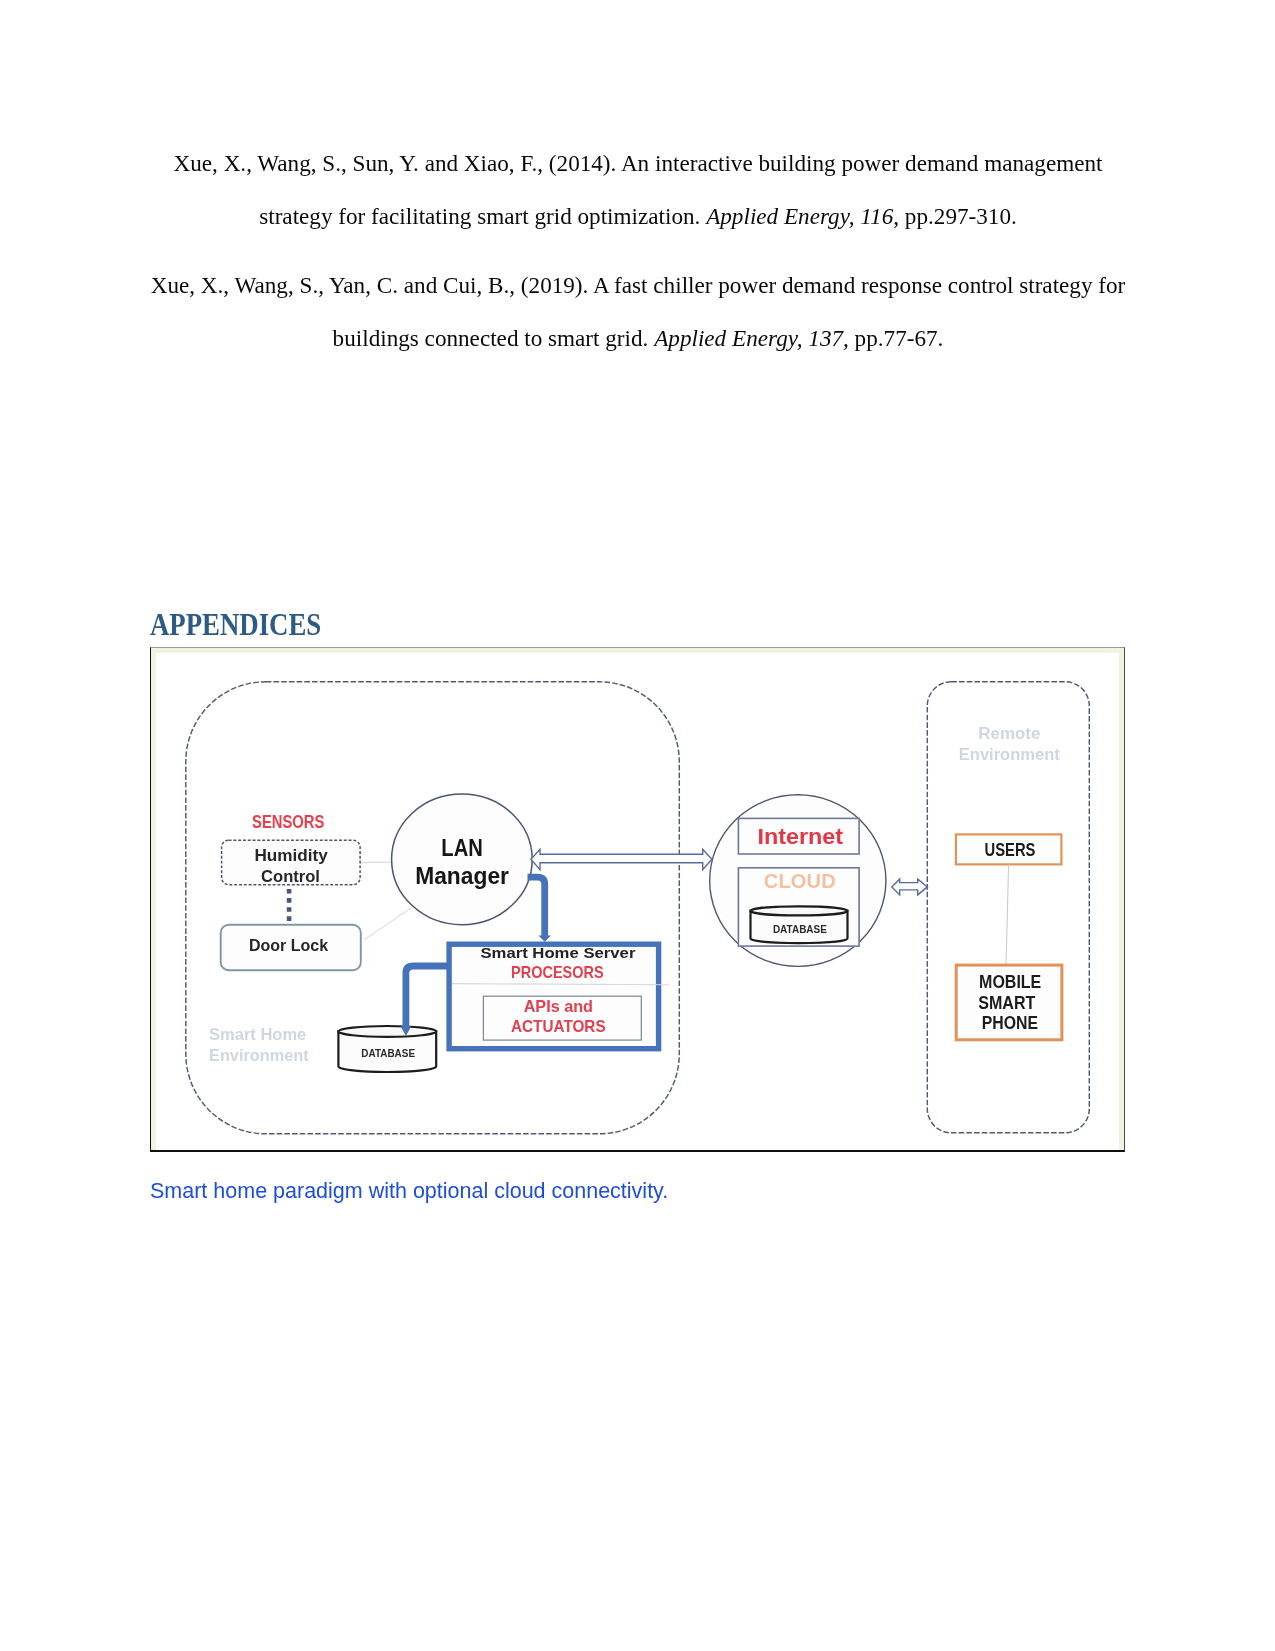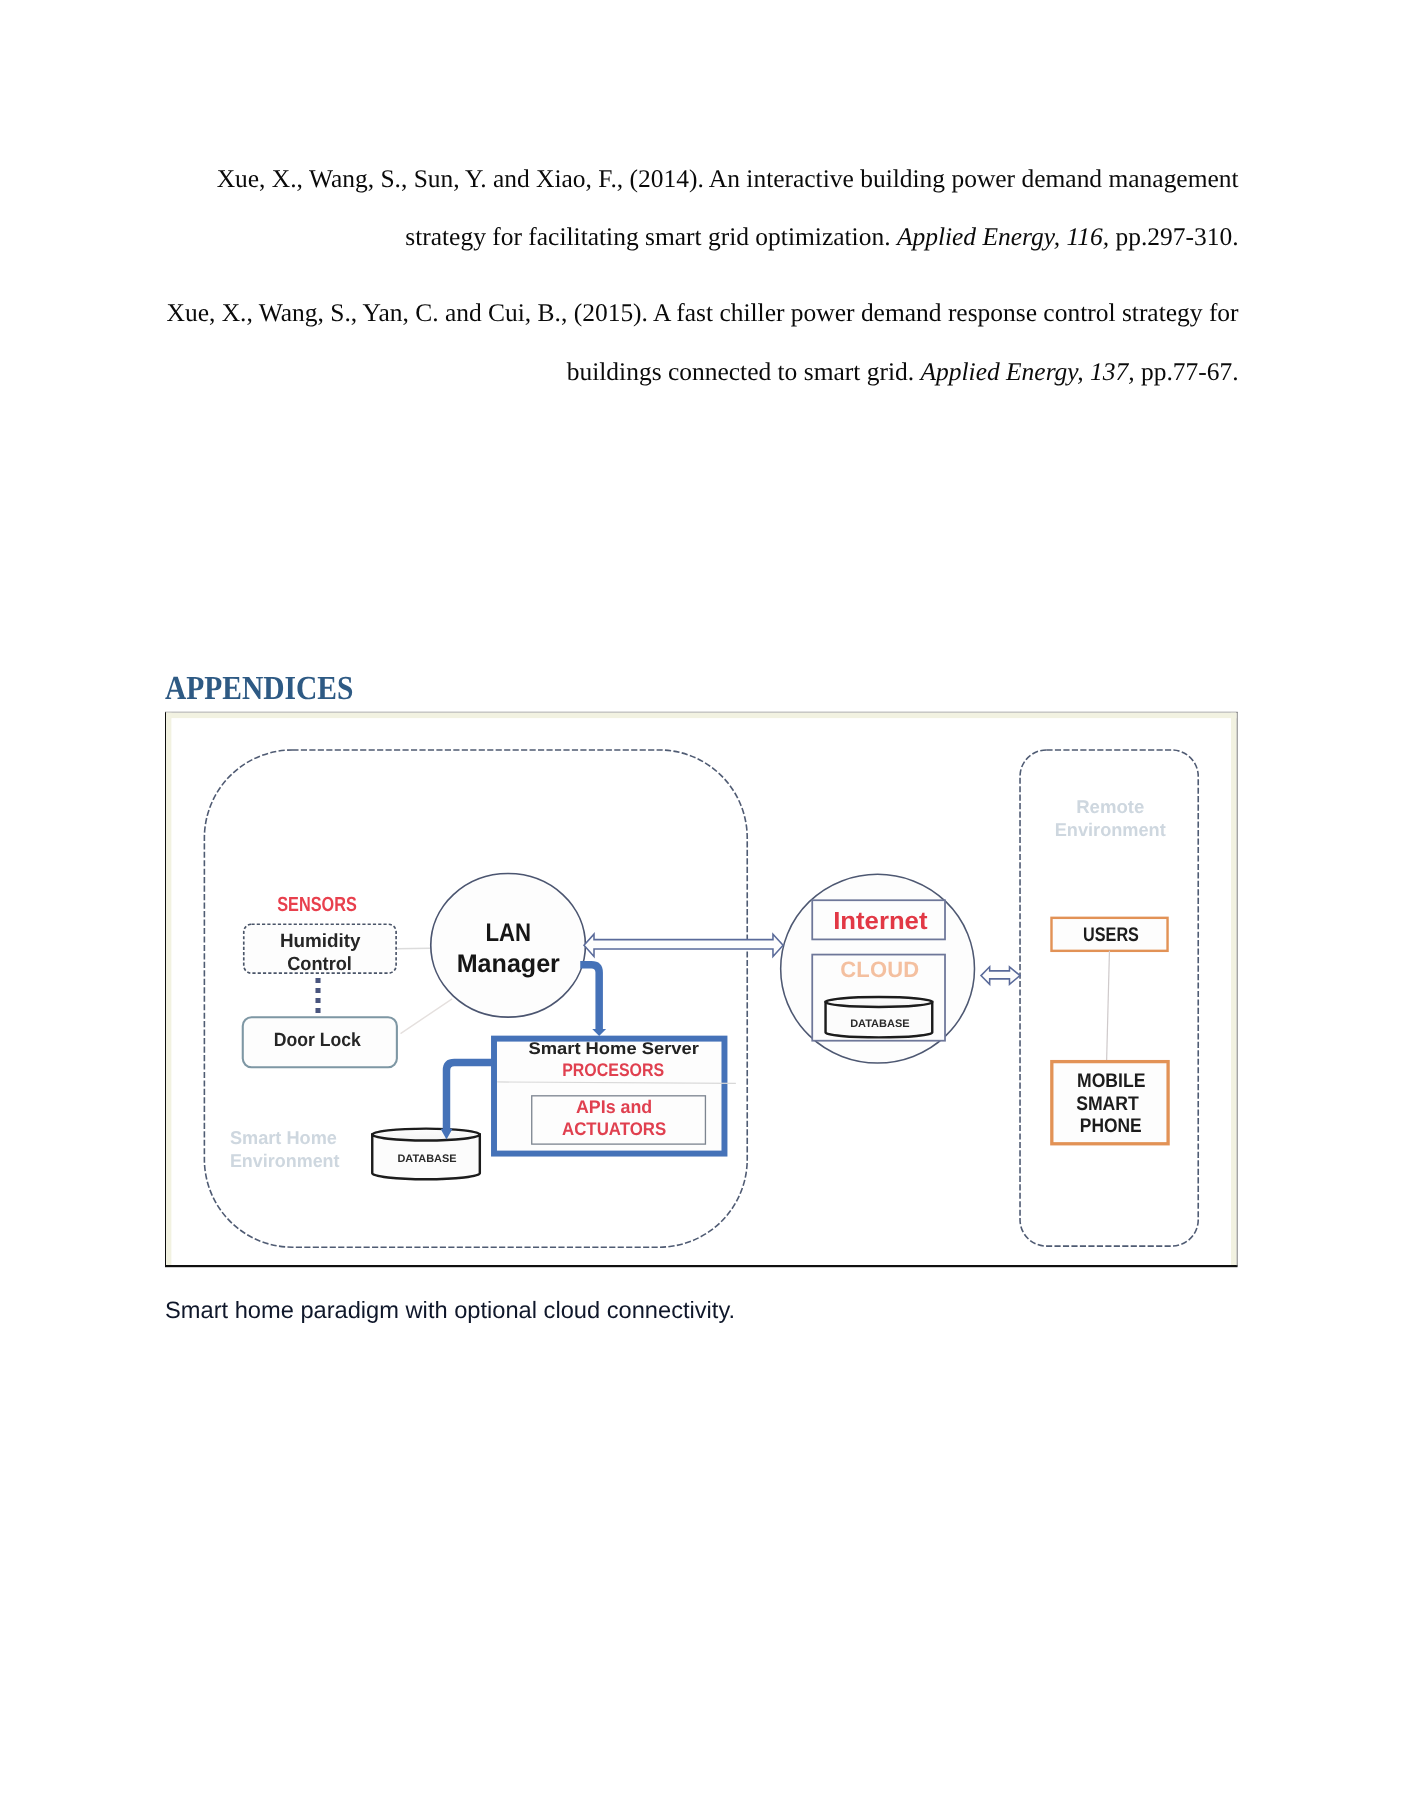--- a/index.html
+++ b/index.html
@@ -7,21 +7,21 @@
   body {
     width:1275px; height:1651px;
     background:#ffffff;
     font-family:"Liberation Serif", serif;
     overflow:hidden;
     position:relative;
   }
   .page { position:absolute; left:0; top:0; width:1275px; height:1651px; }
   .ref { position:absolute; left:150px; width:976px;
          font-family:"Liberation Serif", serif;
-         font-size:23.17px; line-height:53px; color:#0a0a0a; text-align:right; }
+         font-size:23.17px; line-height:53px; color:#0a0a0a; text-align:center; }
   .ref i { font-style:italic; }
   #ref1 { top:137px; }
   #ref2 { top:259.3px; }
   .appendices { position:absolute; left:150px; top:610px;
        font-family:"Liberation Serif", serif; font-weight:bold;
        font-size:30.6px; line-height:30px; color:#2E5A84;
        transform:scaleX(0.876); transform-origin:left top; white-space:nowrap; }
   .figwrap { position:absolute; left:150px; top:646.5px; width:975px; height:505px;
        box-sizing:border-box; background:#fff;
        border-top:1.1px solid #9A9A9A; border-left:1.2px solid #0d0d0d;
@@ -37,28 +37,28 @@
   .redlbl { font-size:18.6px; fill:#E8404E; text-anchor:middle; }
   .redlbl2 { font-size:16.7px; fill:#E04050; text-anchor:middle; }
   .boxlbl { font-size:17.4px; fill:#262626; text-anchor:middle; }
   .boxlbl2 { font-size:18px; fill:#1c1c1c; text-anchor:middle; }
   .lanlbl { font-size:23.3px; fill:#151515; text-anchor:middle; }
   .srvtitle { font-size:15.4px; fill:#242424; text-anchor:middle; }
   .internetlbl { font-size:22.5px; fill:#E23744; text-anchor:middle; }
   .cloudlbl { font-size:20.3px; fill:#F4C0A0; text-anchor:middle; letter-spacing:0.2px; }
   .dblbl { font-size:10px; fill:#2a2a2a; text-anchor:middle; }
   .caption { position:absolute; left:150px; top:1178px; line-height:26px;
-       font-family:"Liberation Sans", sans-serif; font-size:21.5px; color:#0f172a; white-space:nowrap; }
+       font-family:"Liberation Sans", sans-serif; font-size:21.5px; color:#1d4ed8; white-space:nowrap; }
 </style>
 </head>
 <body>
 
 <div class="page">
   <div class="ref" id="ref1"><span>Xue, X., Wang, S., Sun, Y. and Xiao, F., (2014). An interactive building power demand management strategy for facilitating smart grid optimization. </span><i>Applied Energy</i><i>, </i><i>116,</i><span> pp.297-310.</span></div>
-  <div class="ref" id="ref2"><span>Xue, X., Wang, S., Yan, C. and Cui, B., (2015). A fast chiller power demand response control strategy for buildings connected to smart grid. </span><i>Applied Energy</i><i>, </i><i>137,</i><span> pp.77-67.</span></div>
+  <div class="ref" id="ref2"><span>Xue, X., Wang, S., Yan, C. and Cui, B., (2019). A fast chiller power demand response control strategy for buildings connected to smart grid. </span><i>Applied Energy</i><i>, </i><i>137,</i><span> pp.77-67.</span></div>
   <div class="appendices">APPENDICES</div>
   <div class="figwrap">
     <div class="figmat">
       <div class="figinner">
         <svg id="diagram" width="966" height="496" viewBox="0 0 966 496">
   <defs>
     <linearGradient id="cylTop" x1="0" y1="0" x2="0" y2="1">
       <stop offset="0" stop-color="#fdfdfd"></stop>
                 <stop offset="1" stop-color="#f4f4f4"></stop>
     </linearGradient>

